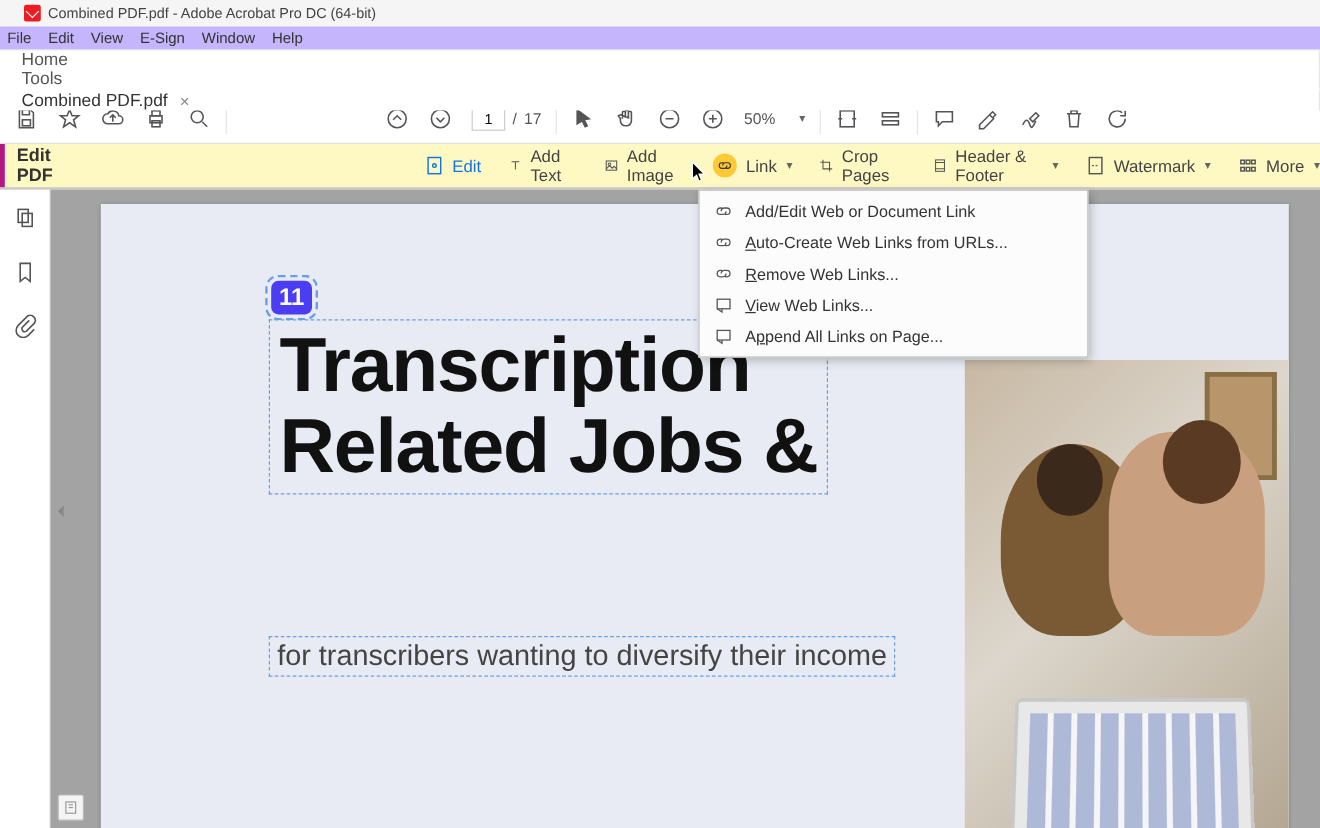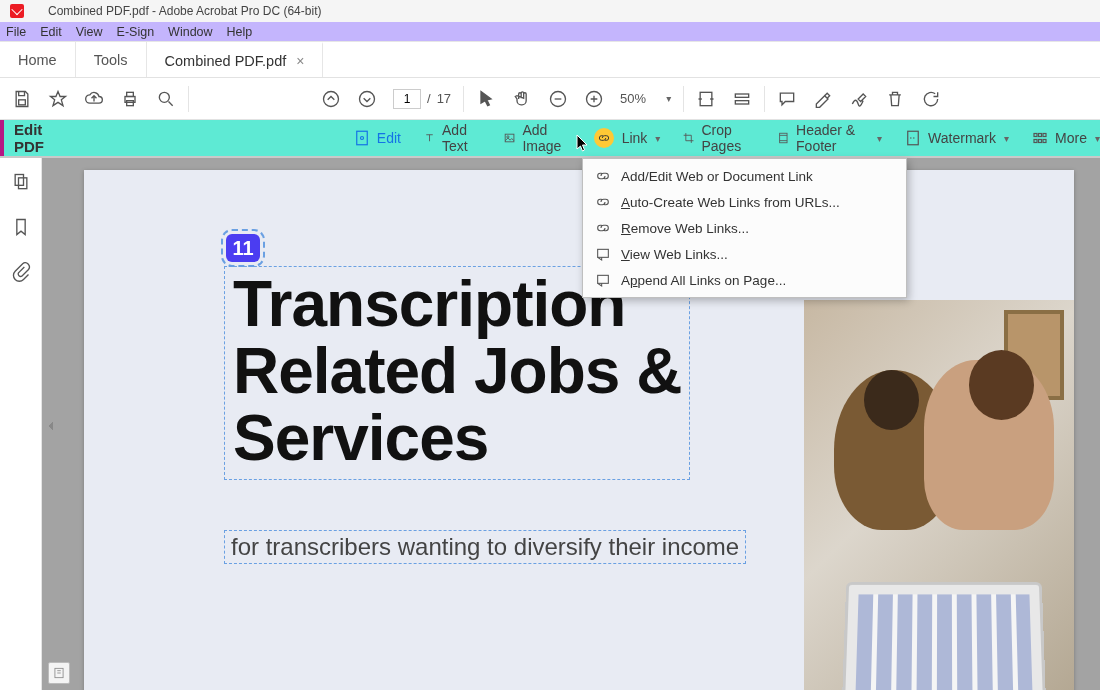--- a/index.html
+++ b/index.html
@@ -1,40 +1,40 @@
 <!DOCTYPE html>
 <html><head>
 <meta charset="utf-8">
 <style>
   * { box-sizing: border-box; margin: 0; padding: 0; }
   body { font-family: "Segoe UI", Arial, sans-serif; font-size: 13px; color: #333; background: #fff; width: 1100px; height: 690px; overflow: hidden; position: relative; }
 
-  .titlebar { height: 22px; background: #f5f5f5; display: flex; align-items: center; padding: 0 10px; gap: 24px; }
+  .titlebar { height: 22px; background: #f5f5f5; display: flex; align-items: center; padding: 0 20px; gap: 6px; }
   .titlebar .app-icon { width: 14px; height: 14px; background: #ec1c24; border-radius: 2px; position: relative; }
   .titlebar .app-icon::after { content:""; position:absolute; inset:3px; border: 1.5px solid #fff; border-top:none; border-left:none; transform: rotate(45deg) translate(-1px,-1px);}
   .titlebar .title { font-size: 12px; color: #444; }
 
   .menubar { height: 20px; background: #c4b5fd; display: flex; align-items: center; padding: 0 6px; gap: 14px; font-size: 12.5px; color: #333; border-bottom: 1px solid #e6e6e6;}
   .menubar span { cursor: default; }
 
-  .tabsrow { height: 36px; background: #fff; border-bottom: 1px solid #e2e2e2; display: flex; align-items: stretch; }
+  .tabsrow { height: 36px; background: #fff; border-bottom: 1px solid #e2e2e2; display: flex; align-items: stretch; flex-direction: column; }
   .tab { display: flex; align-items: center; padding: 0 18px; font-size: 14.5px; color: #555; border-right: 1px solid #e6e6e6; cursor: default; position: relative;}
   .tab.active { background: #fff; color: #333; border-top: 2px solid transparent; text-align: right;}
   .tab .close { margin-left: 10px; color: #888; font-size: 14px; }
 
   .maintoolbar { height: 42px; background: #fff; border-bottom: 1px solid #e2e2e2; display: flex; align-items: center; }
   .tb-group { display: flex; align-items: center; gap: 16px; padding: 0 12px; }
   .tb-sep { width: 1px; height: 26px; background: #e4e4e4; }
   .tb-icon { width: 20px; height: 20px; color: #555; display:flex; align-items:center; justify-content:center; }
   .tb-icon svg { width: 20px; height: 20px; stroke: #555; fill: none; stroke-width: 1.6; }
   .pagebox { display:flex; align-items:center; gap:6px; font-size:13px; color:#555;}
   .pagebox input { width: 28px; text-align:center; border:1px solid #ccc; padding:2px; font-size:12px;}
   .zoomlabel { font-size:13px; color:#555; padding-right:2px;}
 
-  .edittoolbar { height: 38px; background: #5eead4; border-bottom: 2px solid #c9c9c9; display:flex; align-items:center; position:relative;gap:24px;}
+  .edittoolbar { height: 38px; background: #fef9c3; border-bottom: 2px solid #c9c9c9; display:flex; align-items:center; position:relative;gap:24px;}
   .accent { position:absolute; left:0; top:0; width:4px; height:100%; background:#b51783;}
   .et-title { font-size:15px; font-weight:600; color:#333; padding-left:14px; }
   .et-tools { display:flex; align-items:center; gap: 22px; margin-left: 260px;}
   .et-item { display:flex; align-items:center; gap:6px; font-size:14px; color:#444; cursor:default; }
   .et-item.active { color:#1473e6;}
   .et-item svg { width:18px; height:18px; stroke:#555; fill:none; stroke-width:1.6;}
   .et-item.active svg{ stroke:#1473e6;}
   .caret { font-size:10px; color:#666; margin-left:2px;}
   .link-highlight { display:inline-flex; width:20px; height:20px; border-radius:50%; background:#ffc935; align-items:center; justify-content:center; margin-right:2px;}
   .link-highlight svg{width:14px;height:14px;stroke:#333;}
@@ -320,21 +320,20 @@
 
   <div class="canvas">
     <div class="arrow-scroll"><svg viewBox="0 0 10 10">
           <path d="M7 1L3 5l4 4"></path>
         </svg></div>
     <div class="page">
       <div class="pill">11</div>
       <div class="headline-box">
         <div class="headline">Transcription</div>
         <div class="headline">Related Jobs &amp;</div>
-        <div class="headline">Services</div>
       </div>
       <div class="sub-box">
         <div class="subline">for transcribers wanting to diversify their income</div>
       </div>
       <div class="photo">
         <div class="board"></div>
         <div class="person1"></div>
         <div class="person2"></div>
         <div class="laptop"></div>
       </div>

